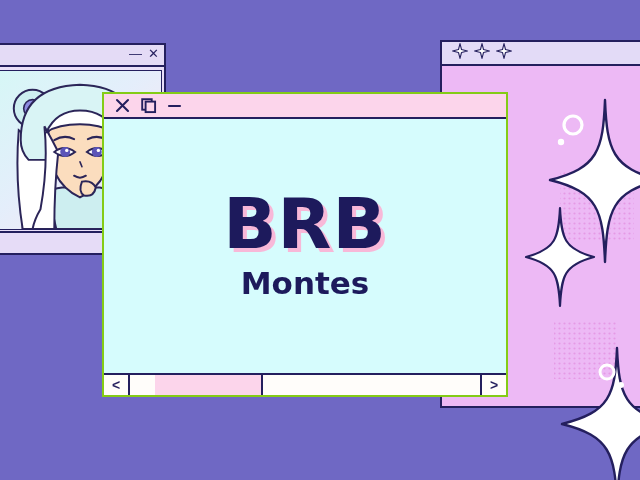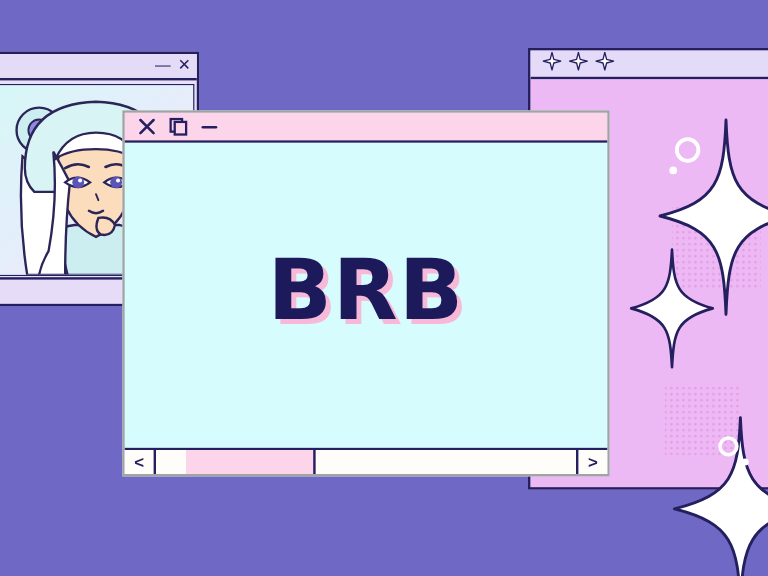--- a/index.html
+++ b/index.html
@@ -115,21 +115,21 @@
   }
 
   
   #window-main {
     position: absolute;
     left: 102px;
     top: 92px;
     width: 406px;
     height: 305px;
     background: #d6fcfd;
-    border: 2px solid #a3a3a3;
+    border: 2px solid #84cc16;
     box-sizing: border-box;
     display: flex;
     flex-direction: column;
   }
   #window-main .titlebar {
     height: 25px;
     background: #fcd5eb;
     border-bottom: 2px solid #241f5e;
     box-sizing: border-box;
     display: flex;
@@ -380,20 +380,21 @@
       <span class="tb-btn">
         <svg width="17" height="17" viewBox="0 0 17 17" aria-hidden="true">
           <path d="M3 9 L14 9" stroke="#241f5e" stroke-width="2.1" stroke-linecap="round"></path>
         </svg>
       </span>
     </div>
 
     <div class="content">
       <h1 id="brb-title">BRB</h1>
       <div id="brb-subtitle">
+        <div>Montes</div>
       </div>
     </div>
 
     <div class="scrollbar">
       <div class="scroll-arrow left">&lt;</div>
       <div class="scroll-track">
         <div class="scroll-thumb" style="left: 7%; width: 31%;"></div>
       </div>
       <div class="scroll-arrow right">&gt;</div>
     </div>

